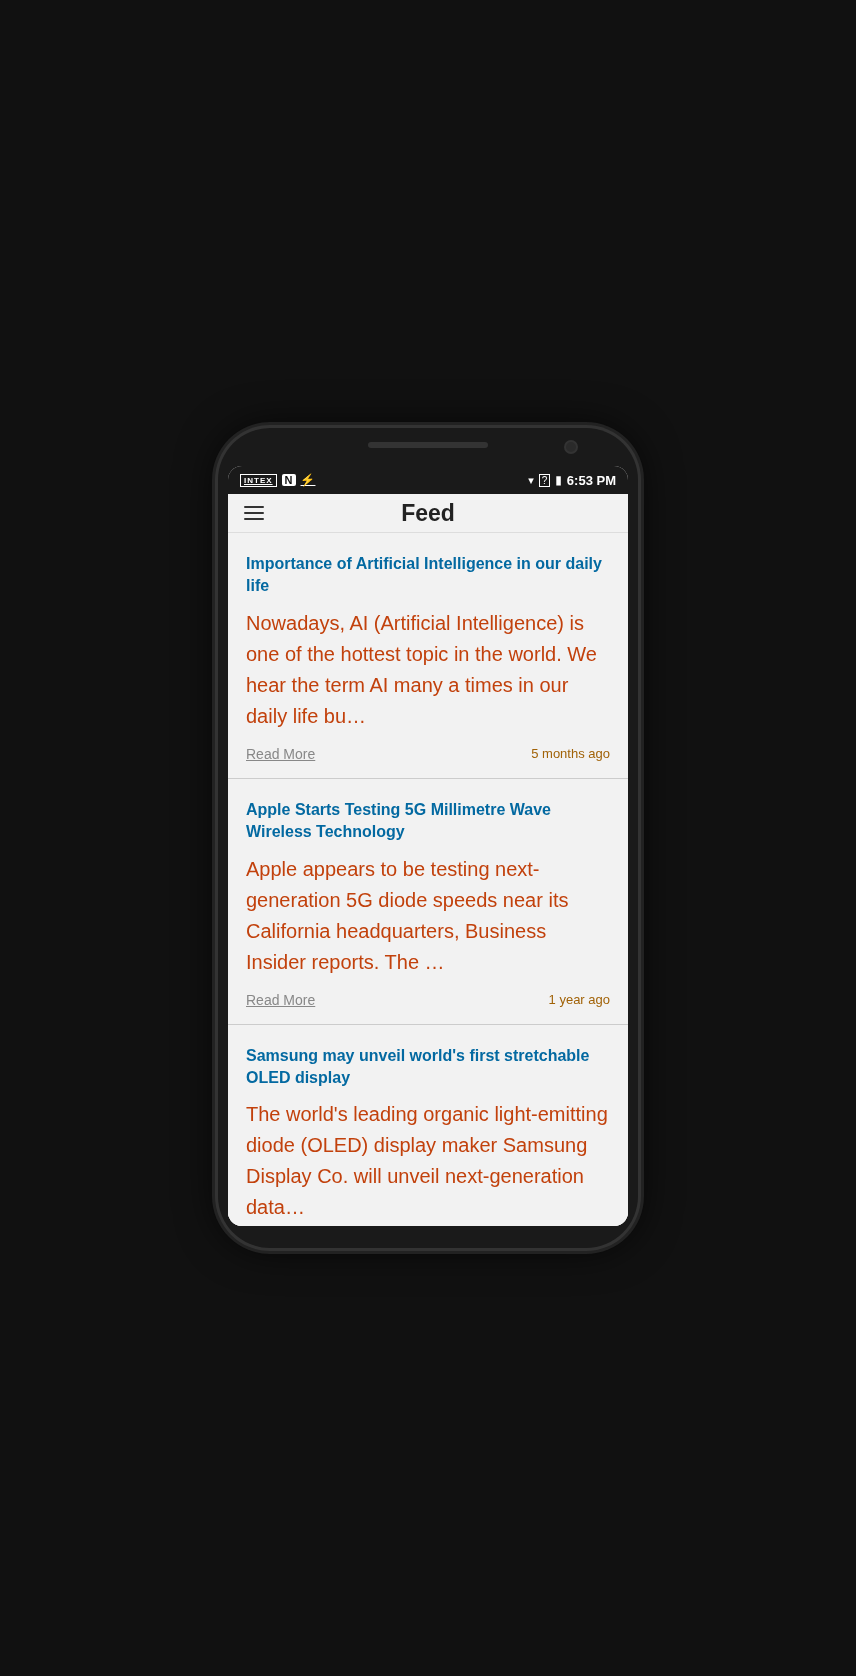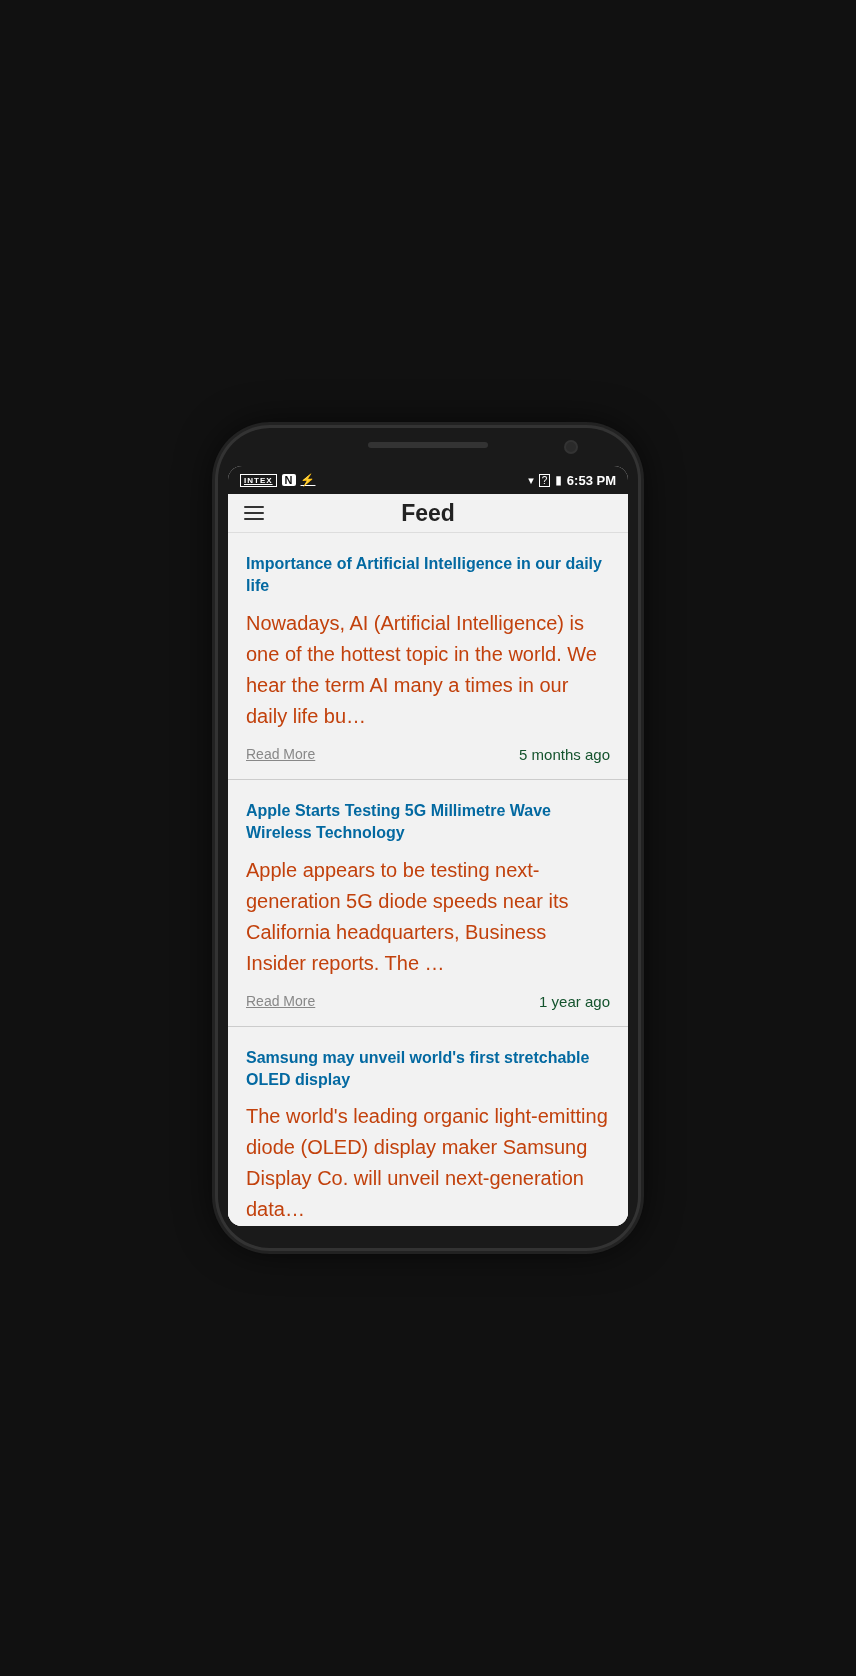--- a/index.html
+++ b/index.html
@@ -179,22 +179,22 @@
 
     .read-more-link {
       font-size: 14px;
       color: #888;
       text-decoration: underline;
       cursor: pointer;
       font-weight: 400;
     }
 
     .feed-item-time {
-      font-size: 15px;
-      color: #14532d;
+      font-size: 13px;
+      color: #a16207;
     }
   </style>
 </head>
 <body>
 
 <div class="phone-frame">
 
   <div class="camera-dot"></div>
 
   <div class="screen">

